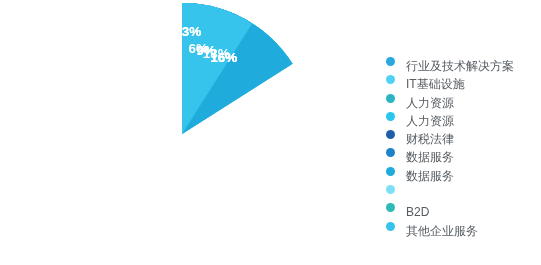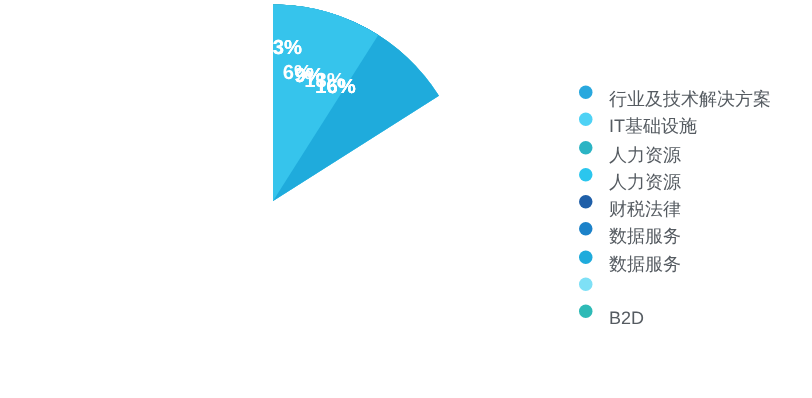--- a/index.html
+++ b/index.html
@@ -129,15 +129,19 @@
         <span class="legend-dot" style="background: rgb(31, 171, 220);"></span>
         <span class="legend-label">数据服务</span>
       </div>
       <div class="legend-item">
         <span class="legend-dot" style="background: rgb(126, 224, 246);"></span>
       </div>
       <div class="legend-item">
         <span class="legend-dot" style="background: rgb(46, 186, 182);"></span>
         <span class="legend-label">B2D</span>
       </div>
+      <div class="legend-item">
+        <span class="legend-dot" style="background: rgb(54, 196, 236);"></span>
+        <span class="legend-label">其他企业服务</span>
+      </div>
     </div>
 
 </div>
 
 </body></html>

